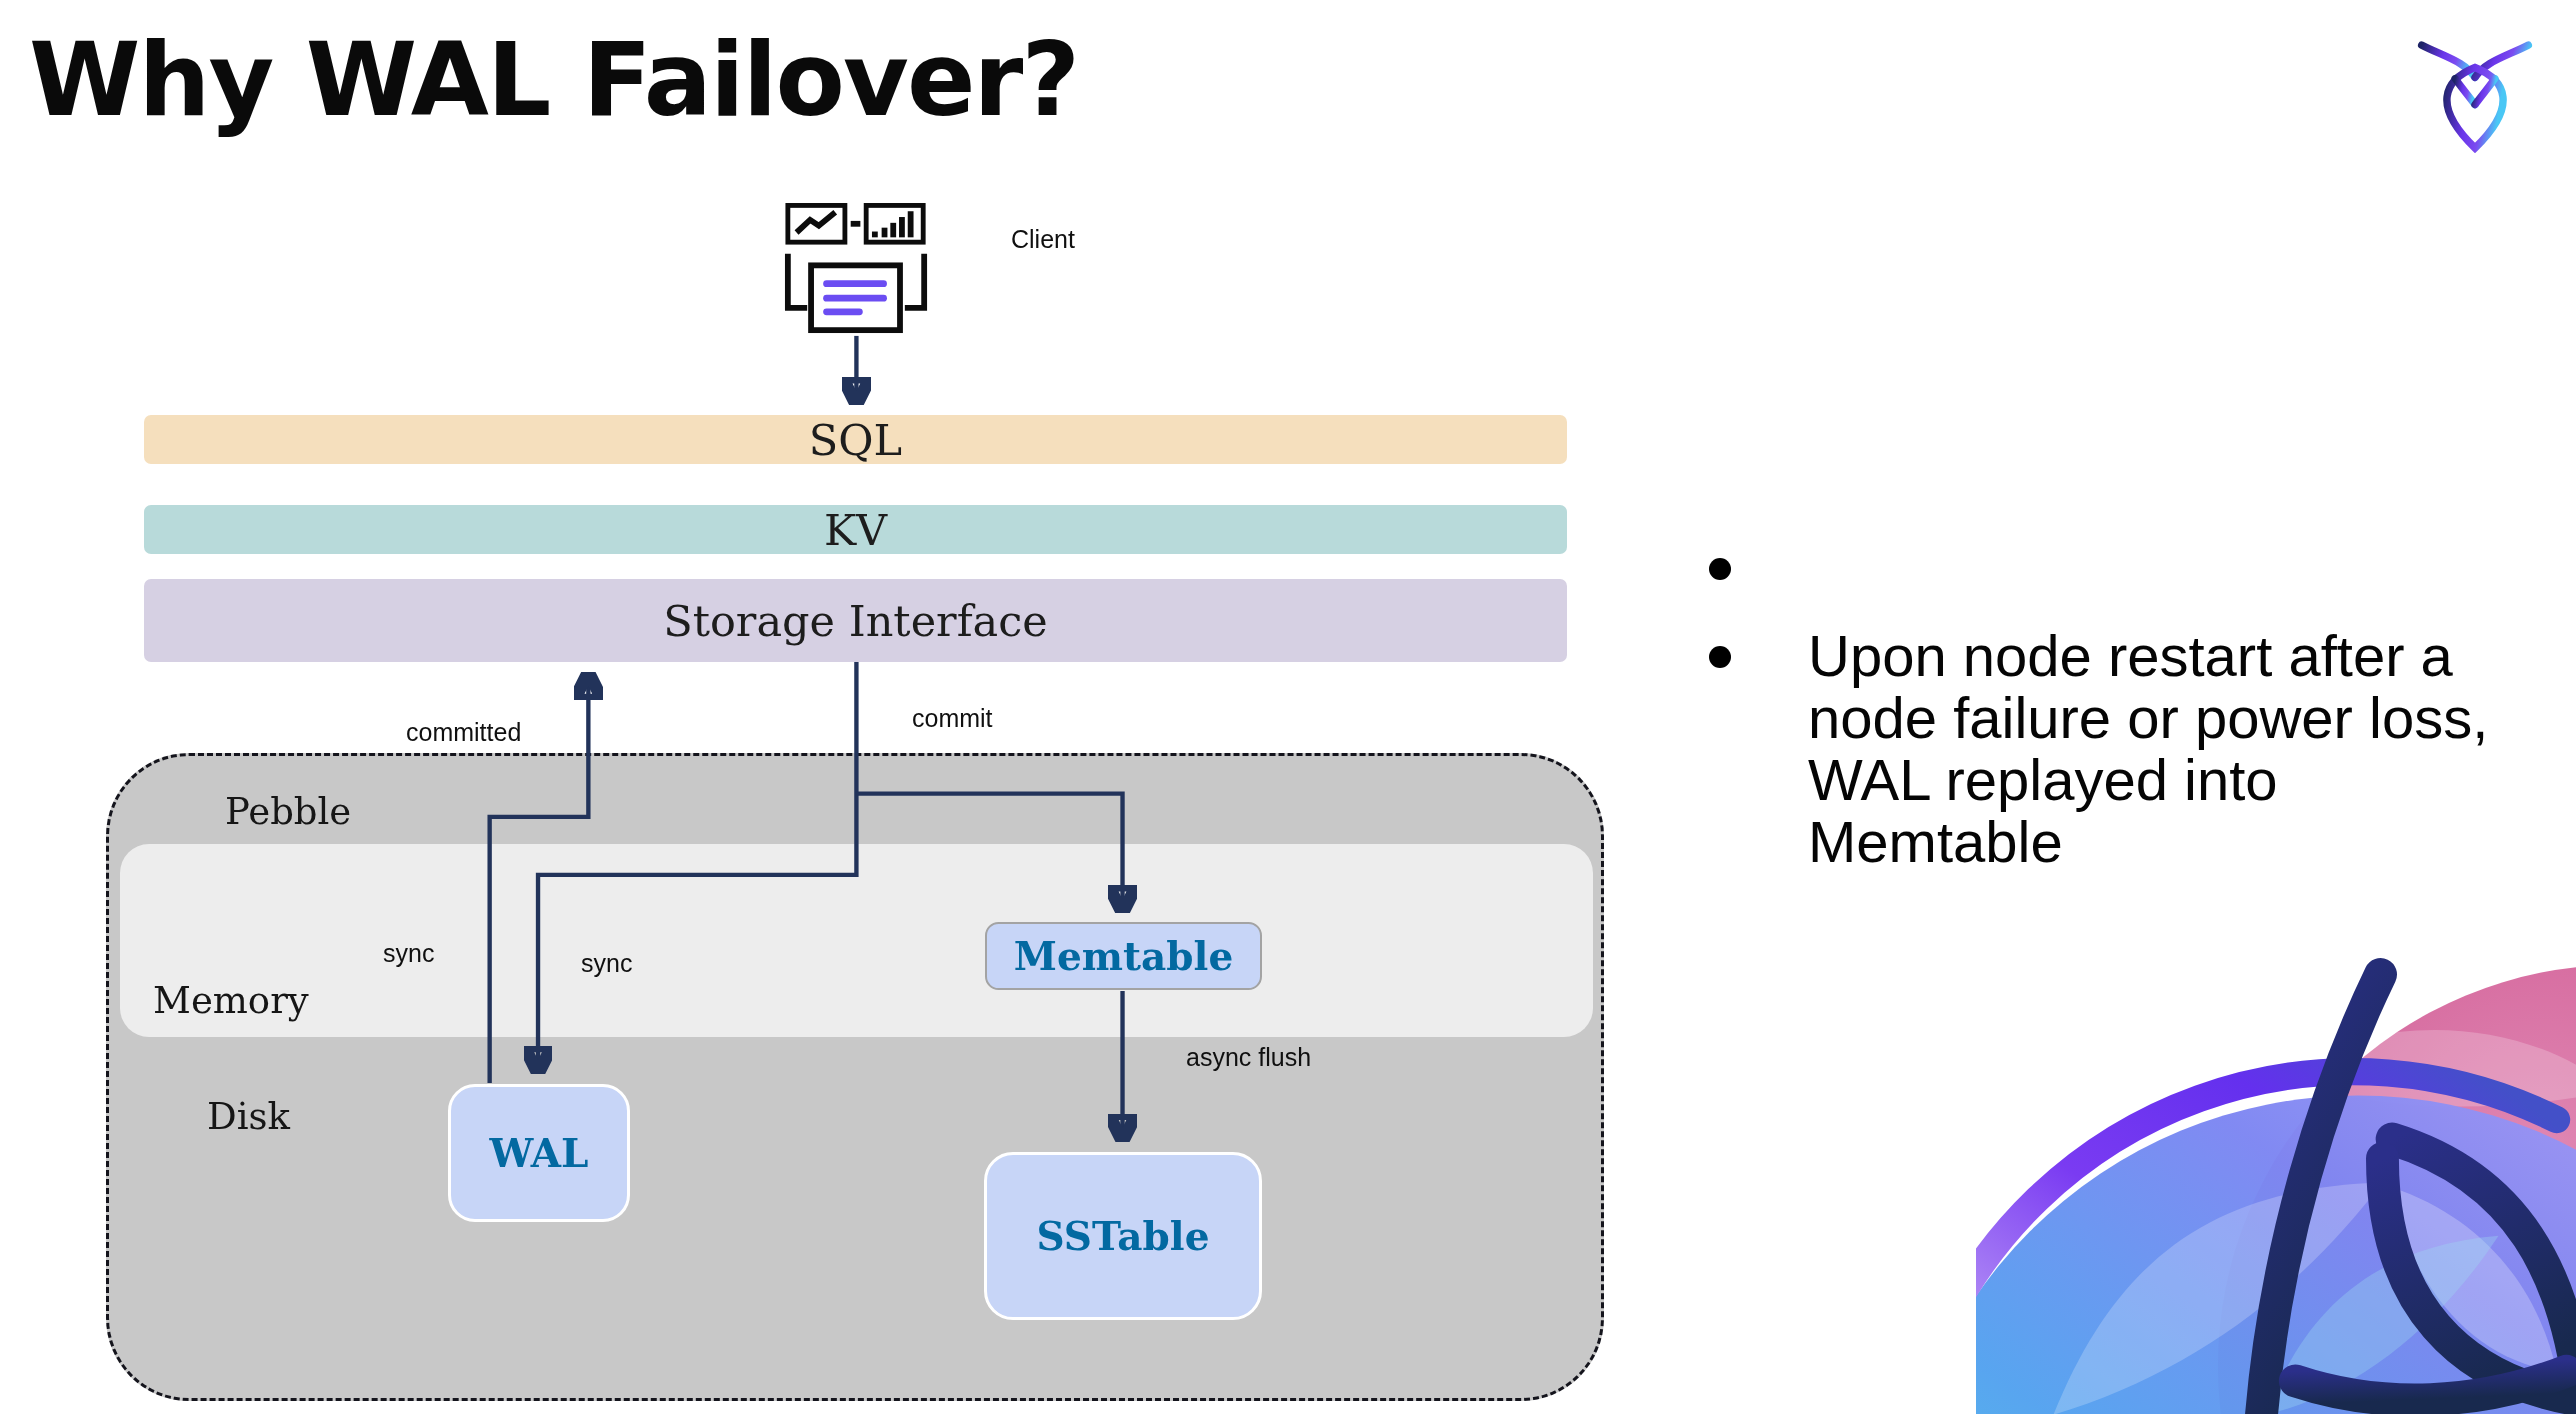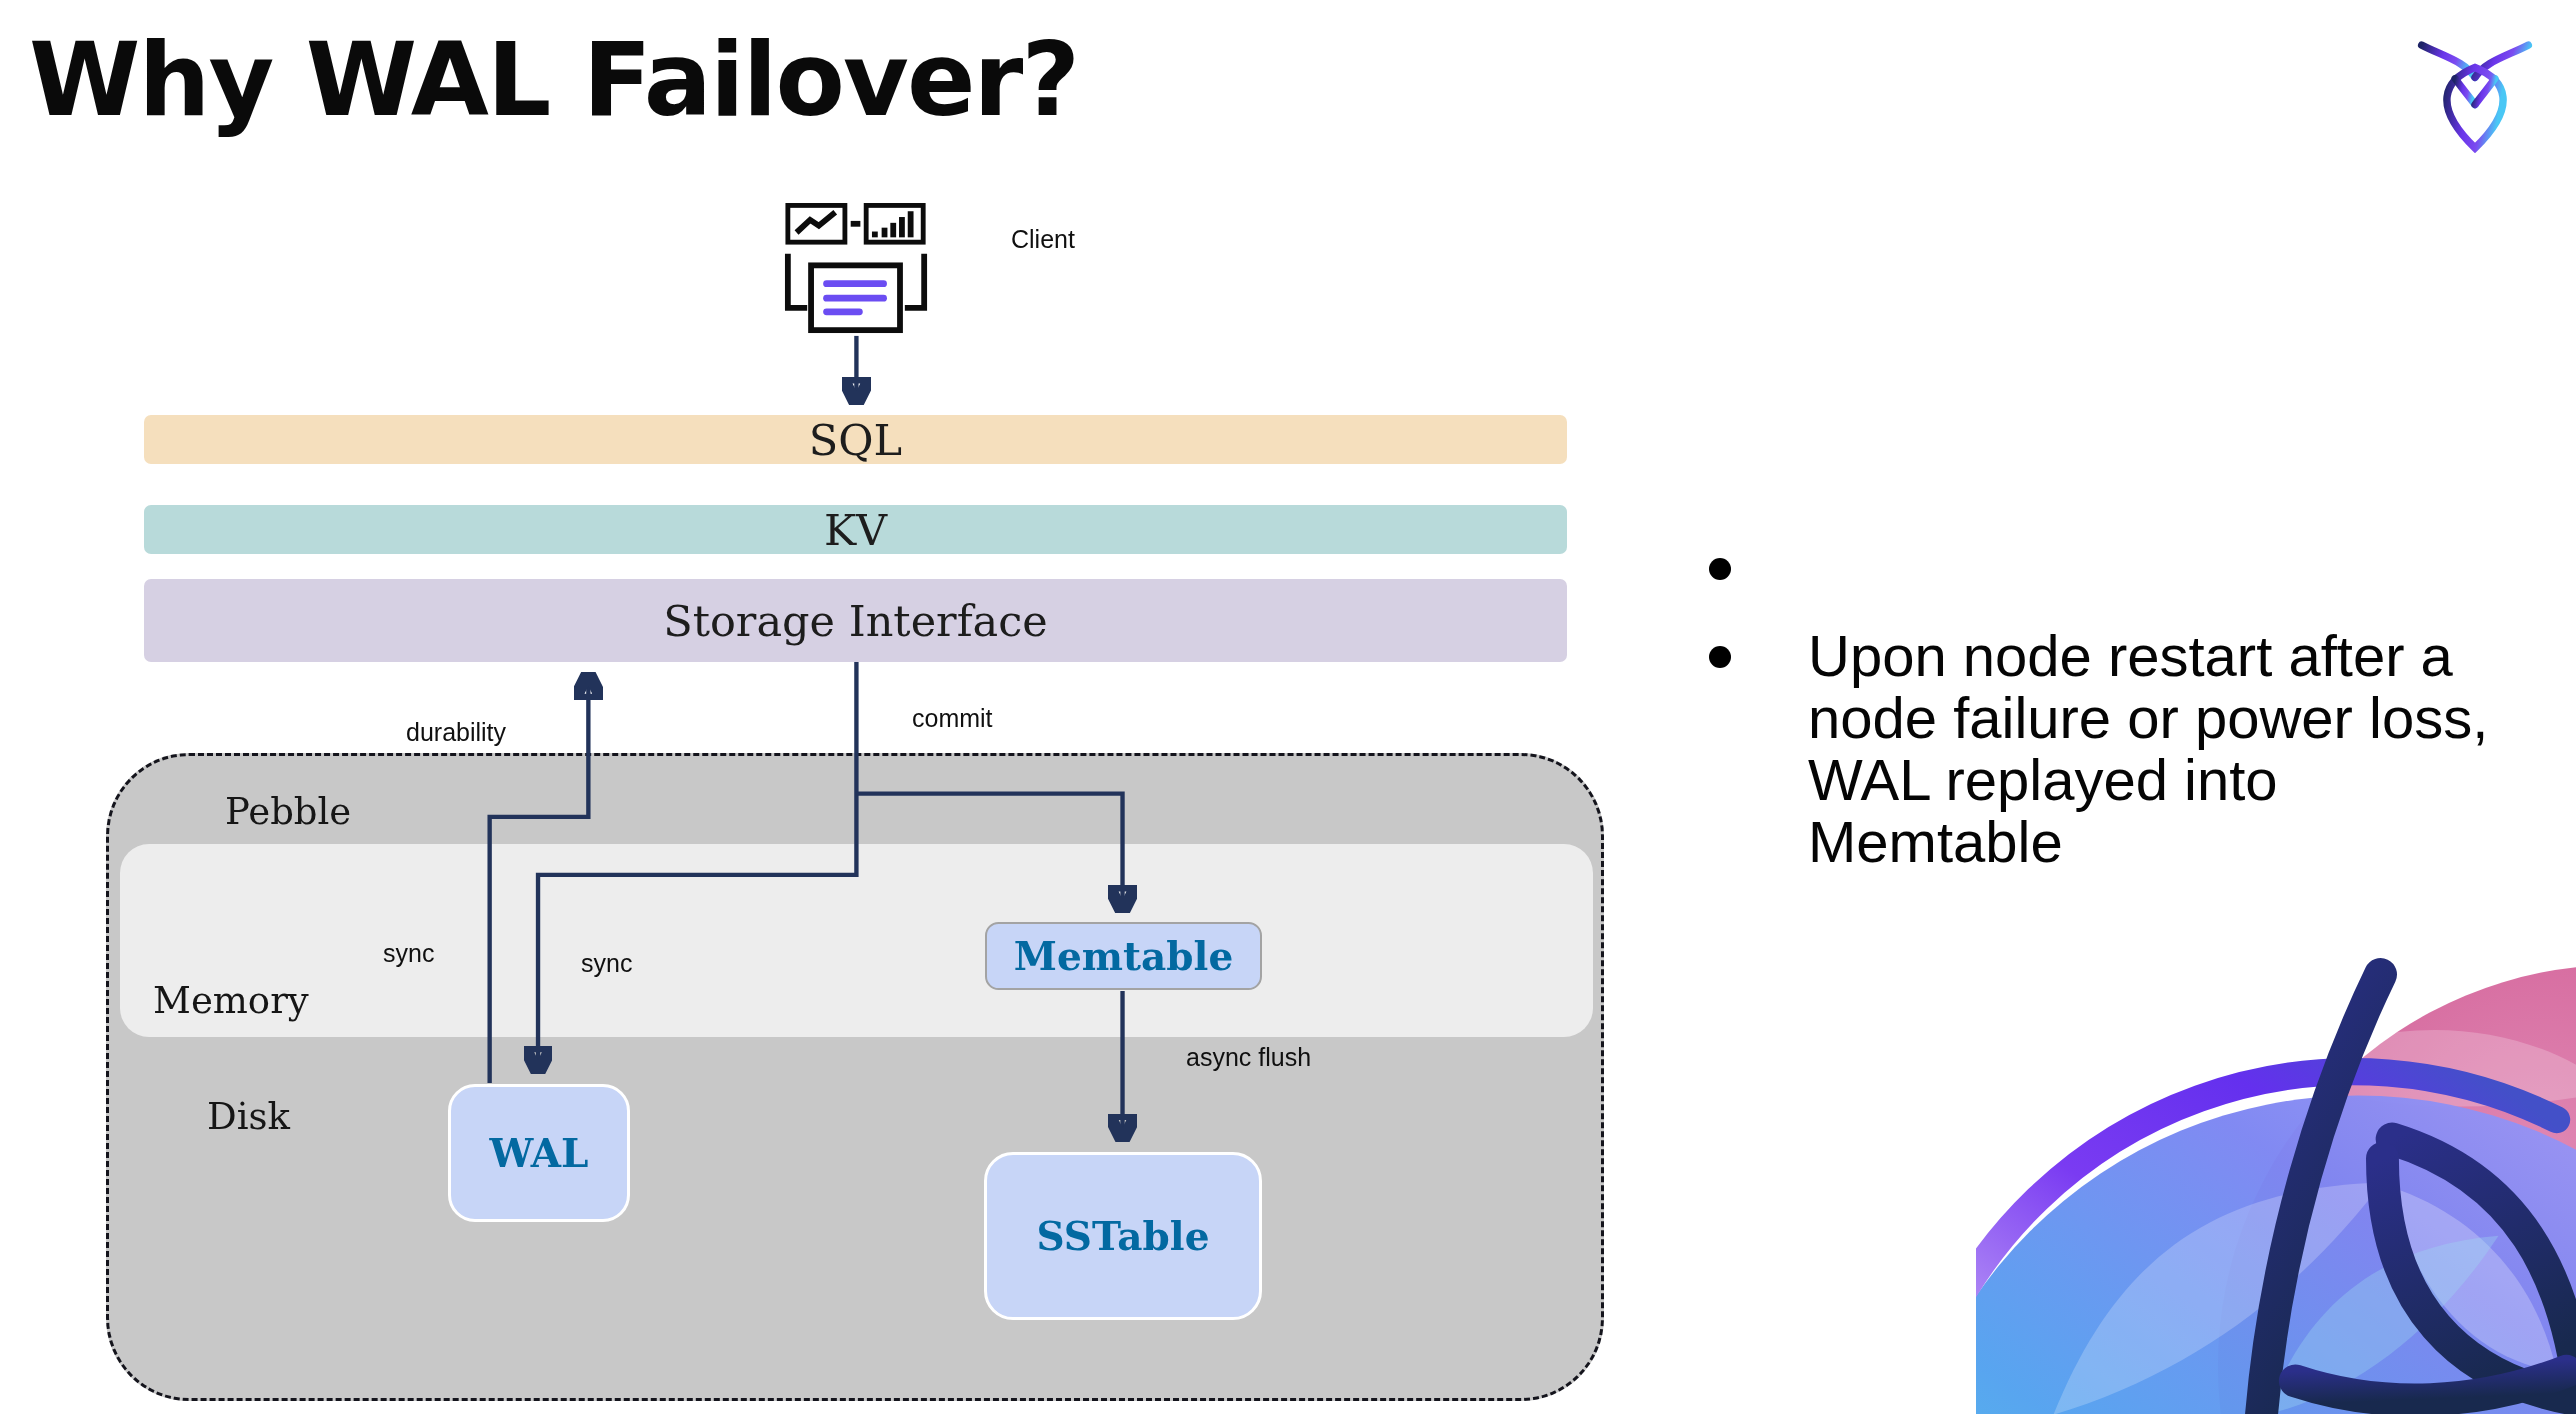--- a/index.html
+++ b/index.html
@@ -152,21 +152,21 @@
       <path d="M0,0 L10,5 L0,10 Z" fill="#22335a" stroke="none"></path>
     </marker>
   </defs>
   <path d="M885,347 L885,413" marker-end="url(#ah)"></path>
   <path d="M506,1119 L506,844 L608,844 L608,700" marker-end="url(#ah)"></path>
   <path d="M885,684 L885,904 L556,904 L556,1104" marker-end="url(#ah)"></path>
   <path d="M885,820 L1160,820 L1160,938" marker-end="url(#ah)"></path>
   <path d="M1160,1024 L1160,1174" marker-end="url(#ah)"></path>
 </svg>
 
-<div class="abs edge lbl-committed">durability</div>
+<div class="abs edge lbl-committed">committed</div>
 <div class="abs edge lbl-commit">commit</div>
 <div class="abs edge lbl-sync1">sync</div>
 <div class="abs edge lbl-sync2">sync</div>
 <div class="abs edge lbl-async">async flush</div>
 
 <ul class="abs bullets">
   <li>
     <span class="dot"></span>
   </li>
   <li>

